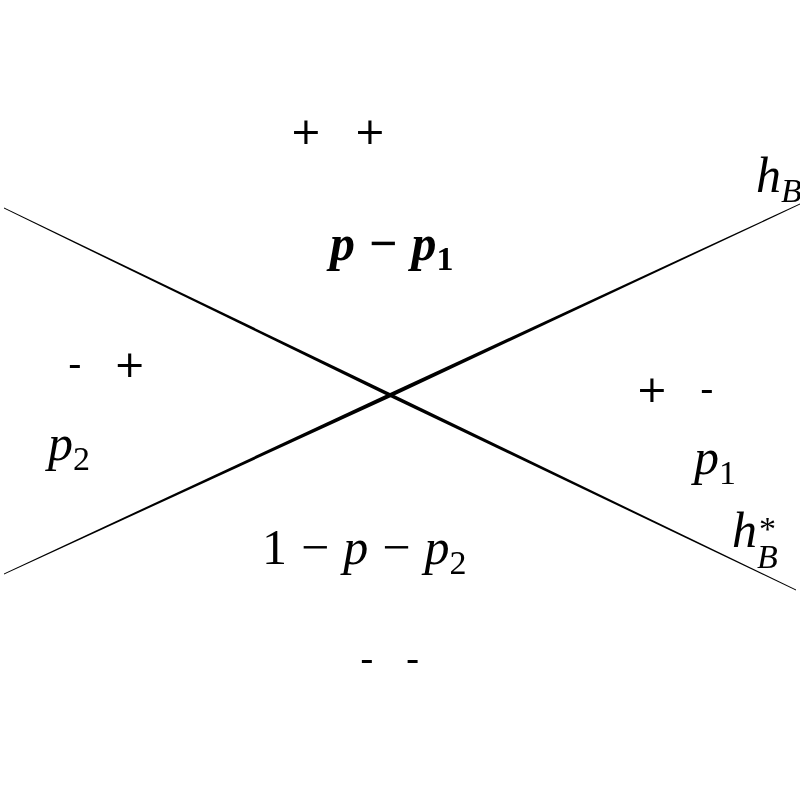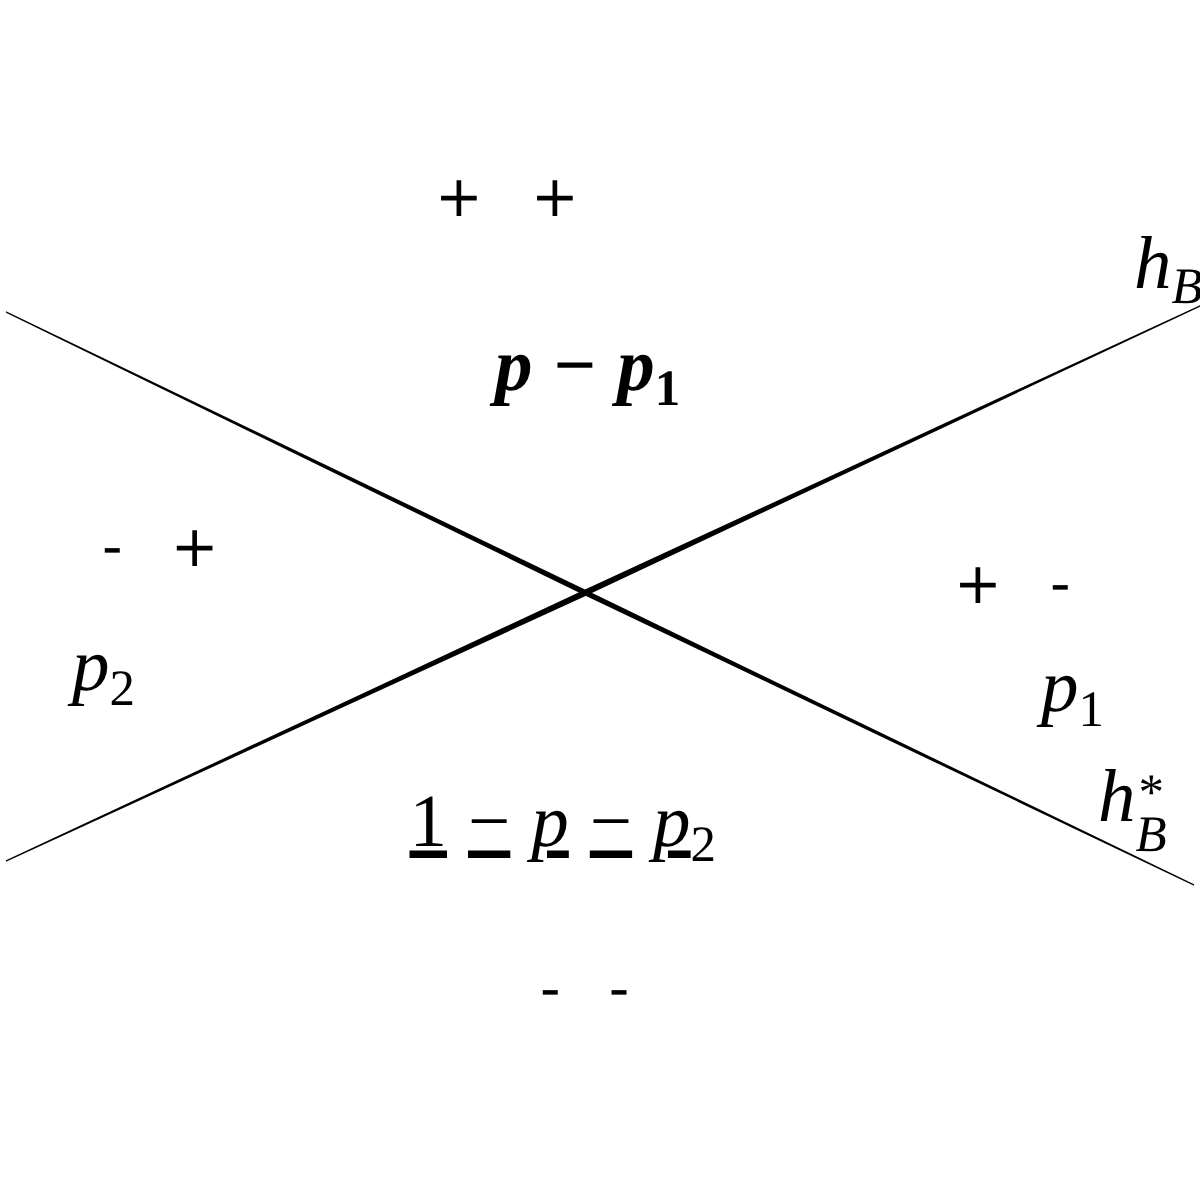--- a/index.html
+++ b/index.html
@@ -29,17 +29,17 @@
 <div class="lbl sign" style="left:68px; top:345px;">- +</div>
 <div class="lbl sign" style="left:636px; top:370px;">+ -</div>
 <div class="lbl sign" style="left:360px; top:640px;">- -</div>
 
 <div class="lbl math" style="left:330px; top:218px;font-weight:bold;"><i>p</i><span class="op">−</span><i>p</i><sub>1</sub></div>
 
 <div class="lbl math" style="left:48px; top:418px;"><i>p</i><sub>2</sub></div>
 
 <div class="lbl math" style="left:694px; top:432px;"><i>p</i><sub>1</sub></div>
 
-<div class="lbl math" style="left:273px; top:522px;text-decoration:underline;"><span>1</span><span class="op">−</span><i>p</i><span class="op">−</span><i>p</i><sub>2</sub></div>
+<div class="lbl math" style="left:262px; top:522px;"><span>1</span><span class="op">−</span><i>p</i><span class="op">−</span><i>p</i><sub>2</sub></div>
 
 <div class="lbl math" style="left:756px; top:150px;"><i>h</i><sub class="isub">B</sub></div>
 
 <div class="lbl math" style="left:732px; top:505px;"><i>h</i><span class="subsup"><span class="s1">*</span><span class="s2">B</span></span></div>
 
 </body></html>

